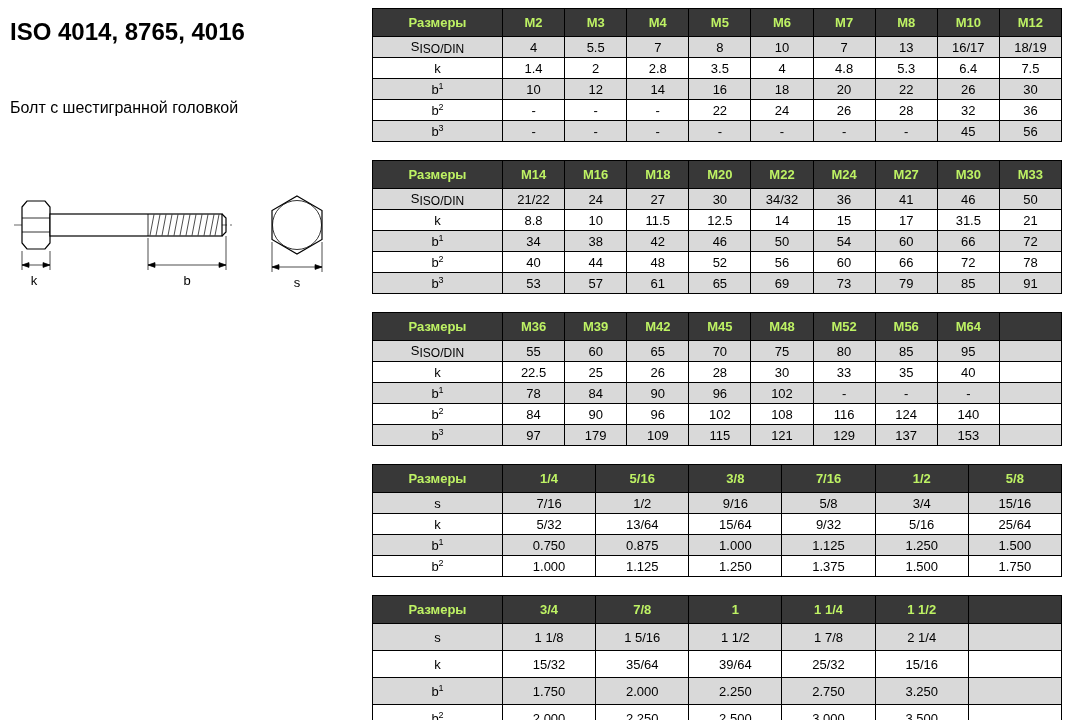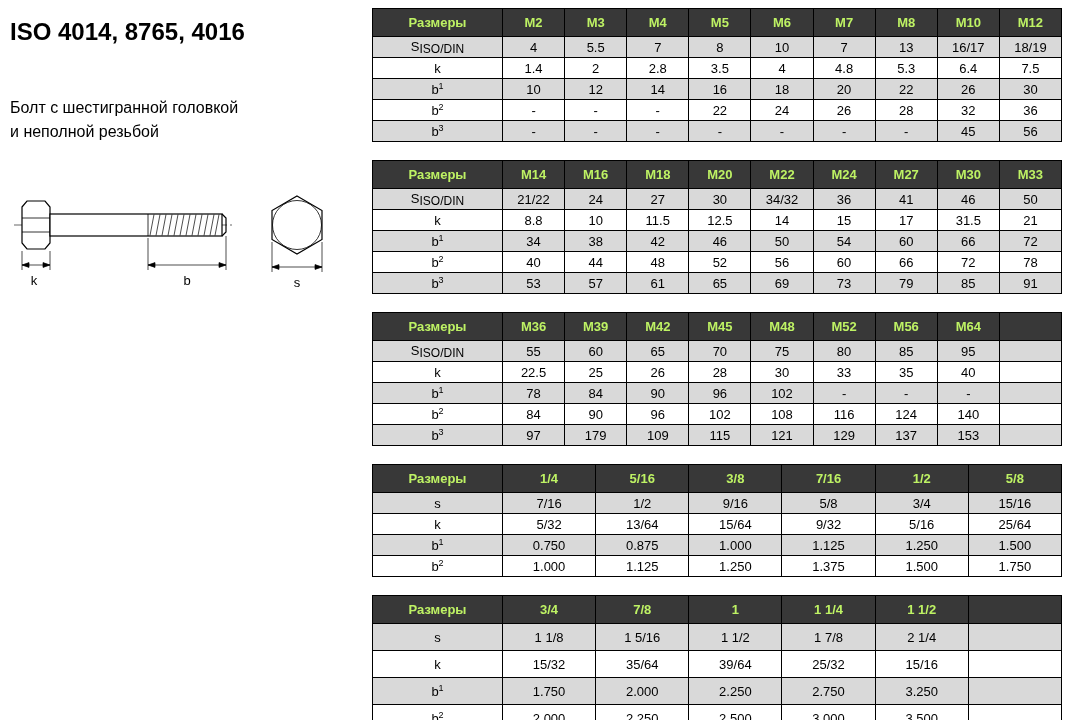--- a/index.html
+++ b/index.html
@@ -36,21 +36,20 @@
 <body>
 
 <div class="left-panel">
 
   <div class="title">
     <div>ISO 4014, 8765, 4016</div>
   </div>
 
   <div class="subtitle">
     <div>Болт с шестигранной головкой</div>
-    <div>и неполной резьбой</div>
   </div>
 
   <div class="drawing">
     <svg width="345" height="110" viewBox="0 0 345 110">
       <g stroke="#000" fill="none" stroke-width="1.2">
         <line x1="4" y1="37" x2="224" y2="37" stroke-width="0.6" stroke-dasharray="9 3 2 3"></line>
         <polygon points="12,19 17,13 35,13 40,19 40,55 35,61 17,61 12,55" fill="#fff"></polygon>
         <line x1="12" y1="30" x2="40" y2="30" stroke-width="0.8"></line>
         <line x1="12" y1="44" x2="40" y2="44" stroke-width="0.8"></line>
         <rect x="40" y="26" width="172" height="22" fill="#fff"></rect>

